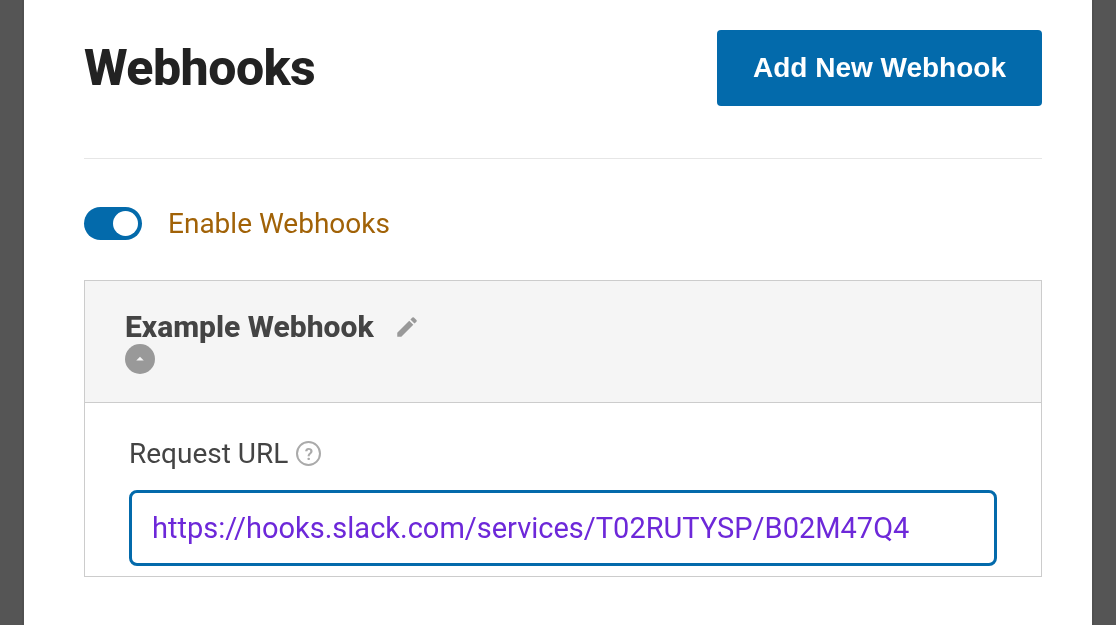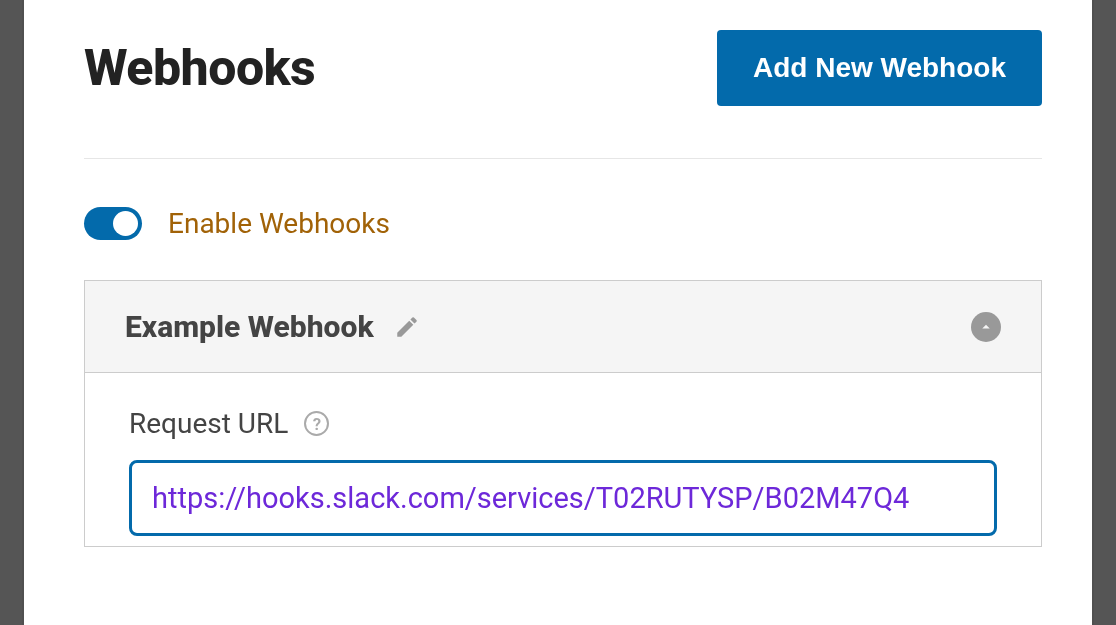--- a/index.html
+++ b/index.html
@@ -80,23 +80,24 @@
     font-weight: 400;
   }
   .accordion {
     border: 1px solid #ccc;
   }
   .accordion-header {
     background: #f5f5f5;
     border-bottom: 1px solid #ccc;
     padding: 28px 40px;
     display: flex;
-    align-items: center;
+    align-items: flex-start;
     justify-content: space-between;
     cursor: pointer;
+    flex-direction: column;
   }
   .accordion-left {
     display: flex;
     align-items: center;
     gap: 20px;
   }
   .accordion-title {
     font-size: 30px;
     font-weight: 800;
     color: #444;
@@ -116,21 +117,21 @@
   }
   .chevron-wrap svg {
     display: block;
   }
   .accordion-body {
     padding: 34px 44px 10px 44px;
   }
   .field-label-row {
     display: flex;
     align-items: center;
-    gap: 16px;
+    gap: 8px;
     margin-bottom: 20px;
   }
   .field-label {
     font-size: 28px;
     color: #444;
   }
   .help-icon {
     width: 25px;
     height: 25px;
     border: 2px solid #aaa;

